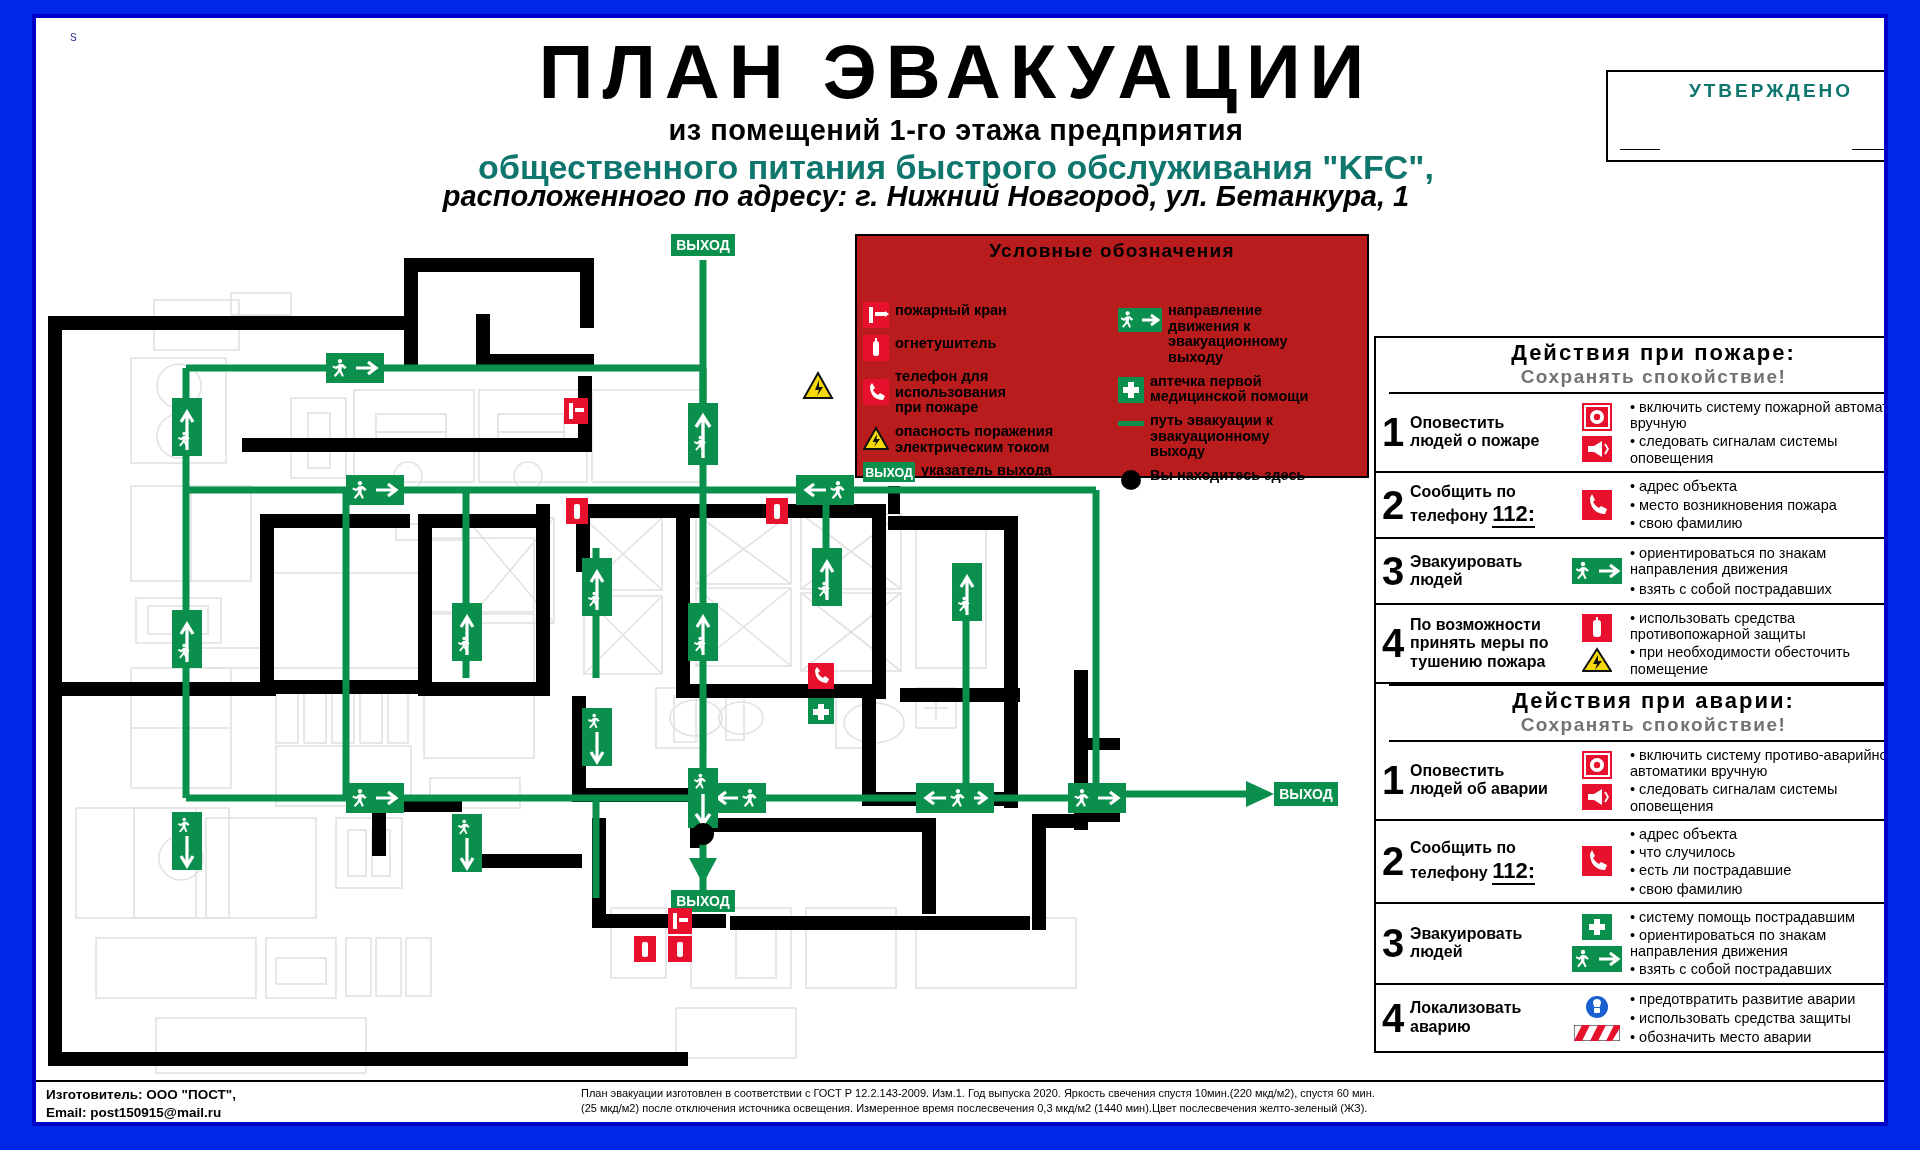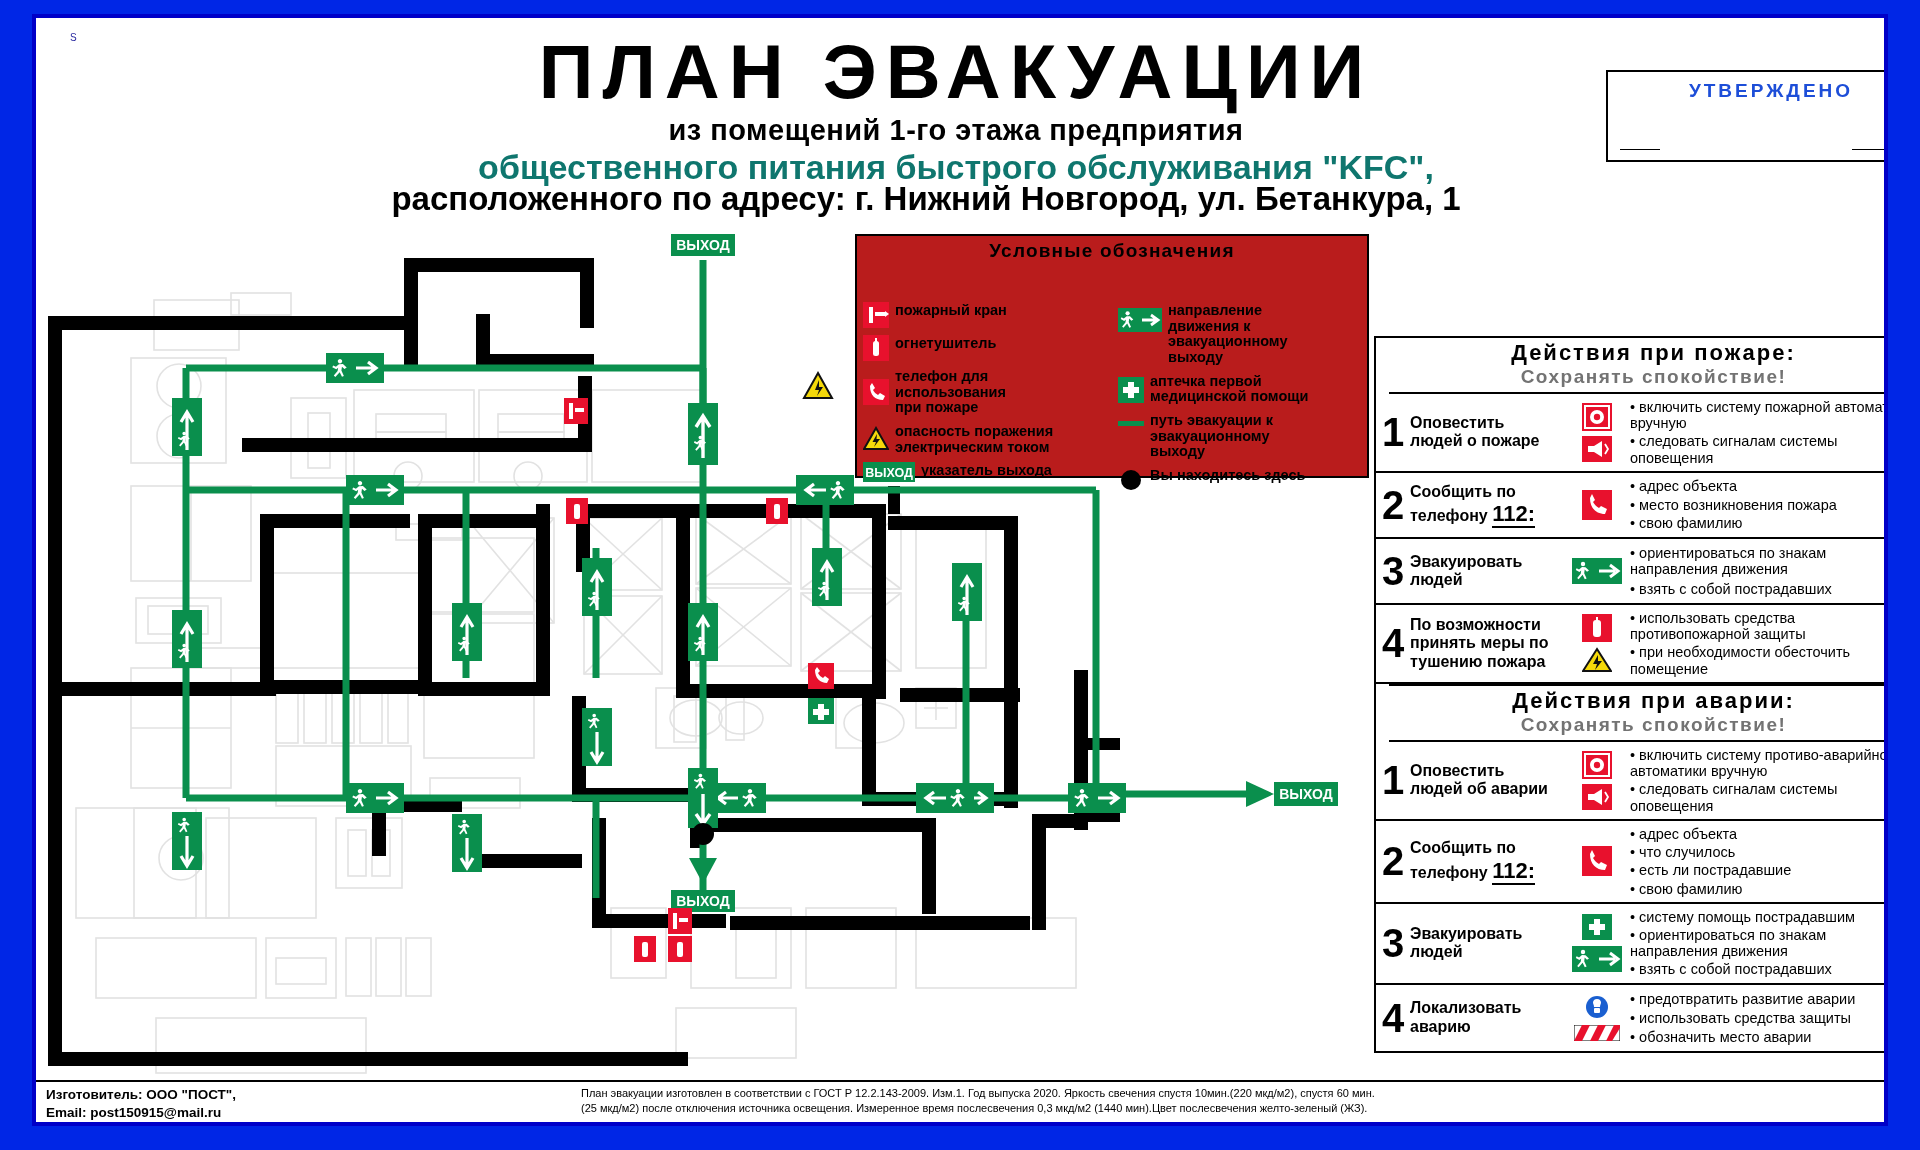--- a/index.html
+++ b/index.html
@@ -43,32 +43,32 @@
     position: absolute; left: 260px; top: 96px; width: 1320px;
     text-align: center; font-size: 29px; font-weight: bold;
     letter-spacing: 0.5px; color: #000;
   }
   .title-sub2 {
     position: absolute; left: 200px; top: 130px; width: 1440px;
     text-align: center; font-size: 34px; font-weight: bold; color: #0f766e;
   }
   .title-sub3 {
     position: absolute; left: 140px; top: 162px; width: 1500px;
-    text-align: center; font-size: 33px; font-weight: bold; color: #000;
+    text-align: center; font-size: 29px; font-weight: bold; color: #000; font-style: italic;
   }
 
   
   .approve-box {
     position: absolute; left: 1570px; top: 52px;
     width: 300px; height: 92px;
     border: 2px solid #000; background: #fff;
   }
   .approve-title {
     text-align: center; font-size: 19px; font-weight: bold;
-    letter-spacing: 3px; margin-top: 8px; color: #1d4ed8; padding-left: 30px;
+    letter-spacing: 3px; margin-top: 8px; color: #0f766e; padding-left: 30px;
   }
   .approve-lines {
     position: absolute; bottom: 10px; left: 12px; right: 12px;
     display: flex; justify-content: space-between;
     font-size: 11px; color: #333;
   }
   .approve-lines span { border-bottom: 1px solid #000; width: 40px; height: 11px; display:inline-block;}
 
   
   .legend {

